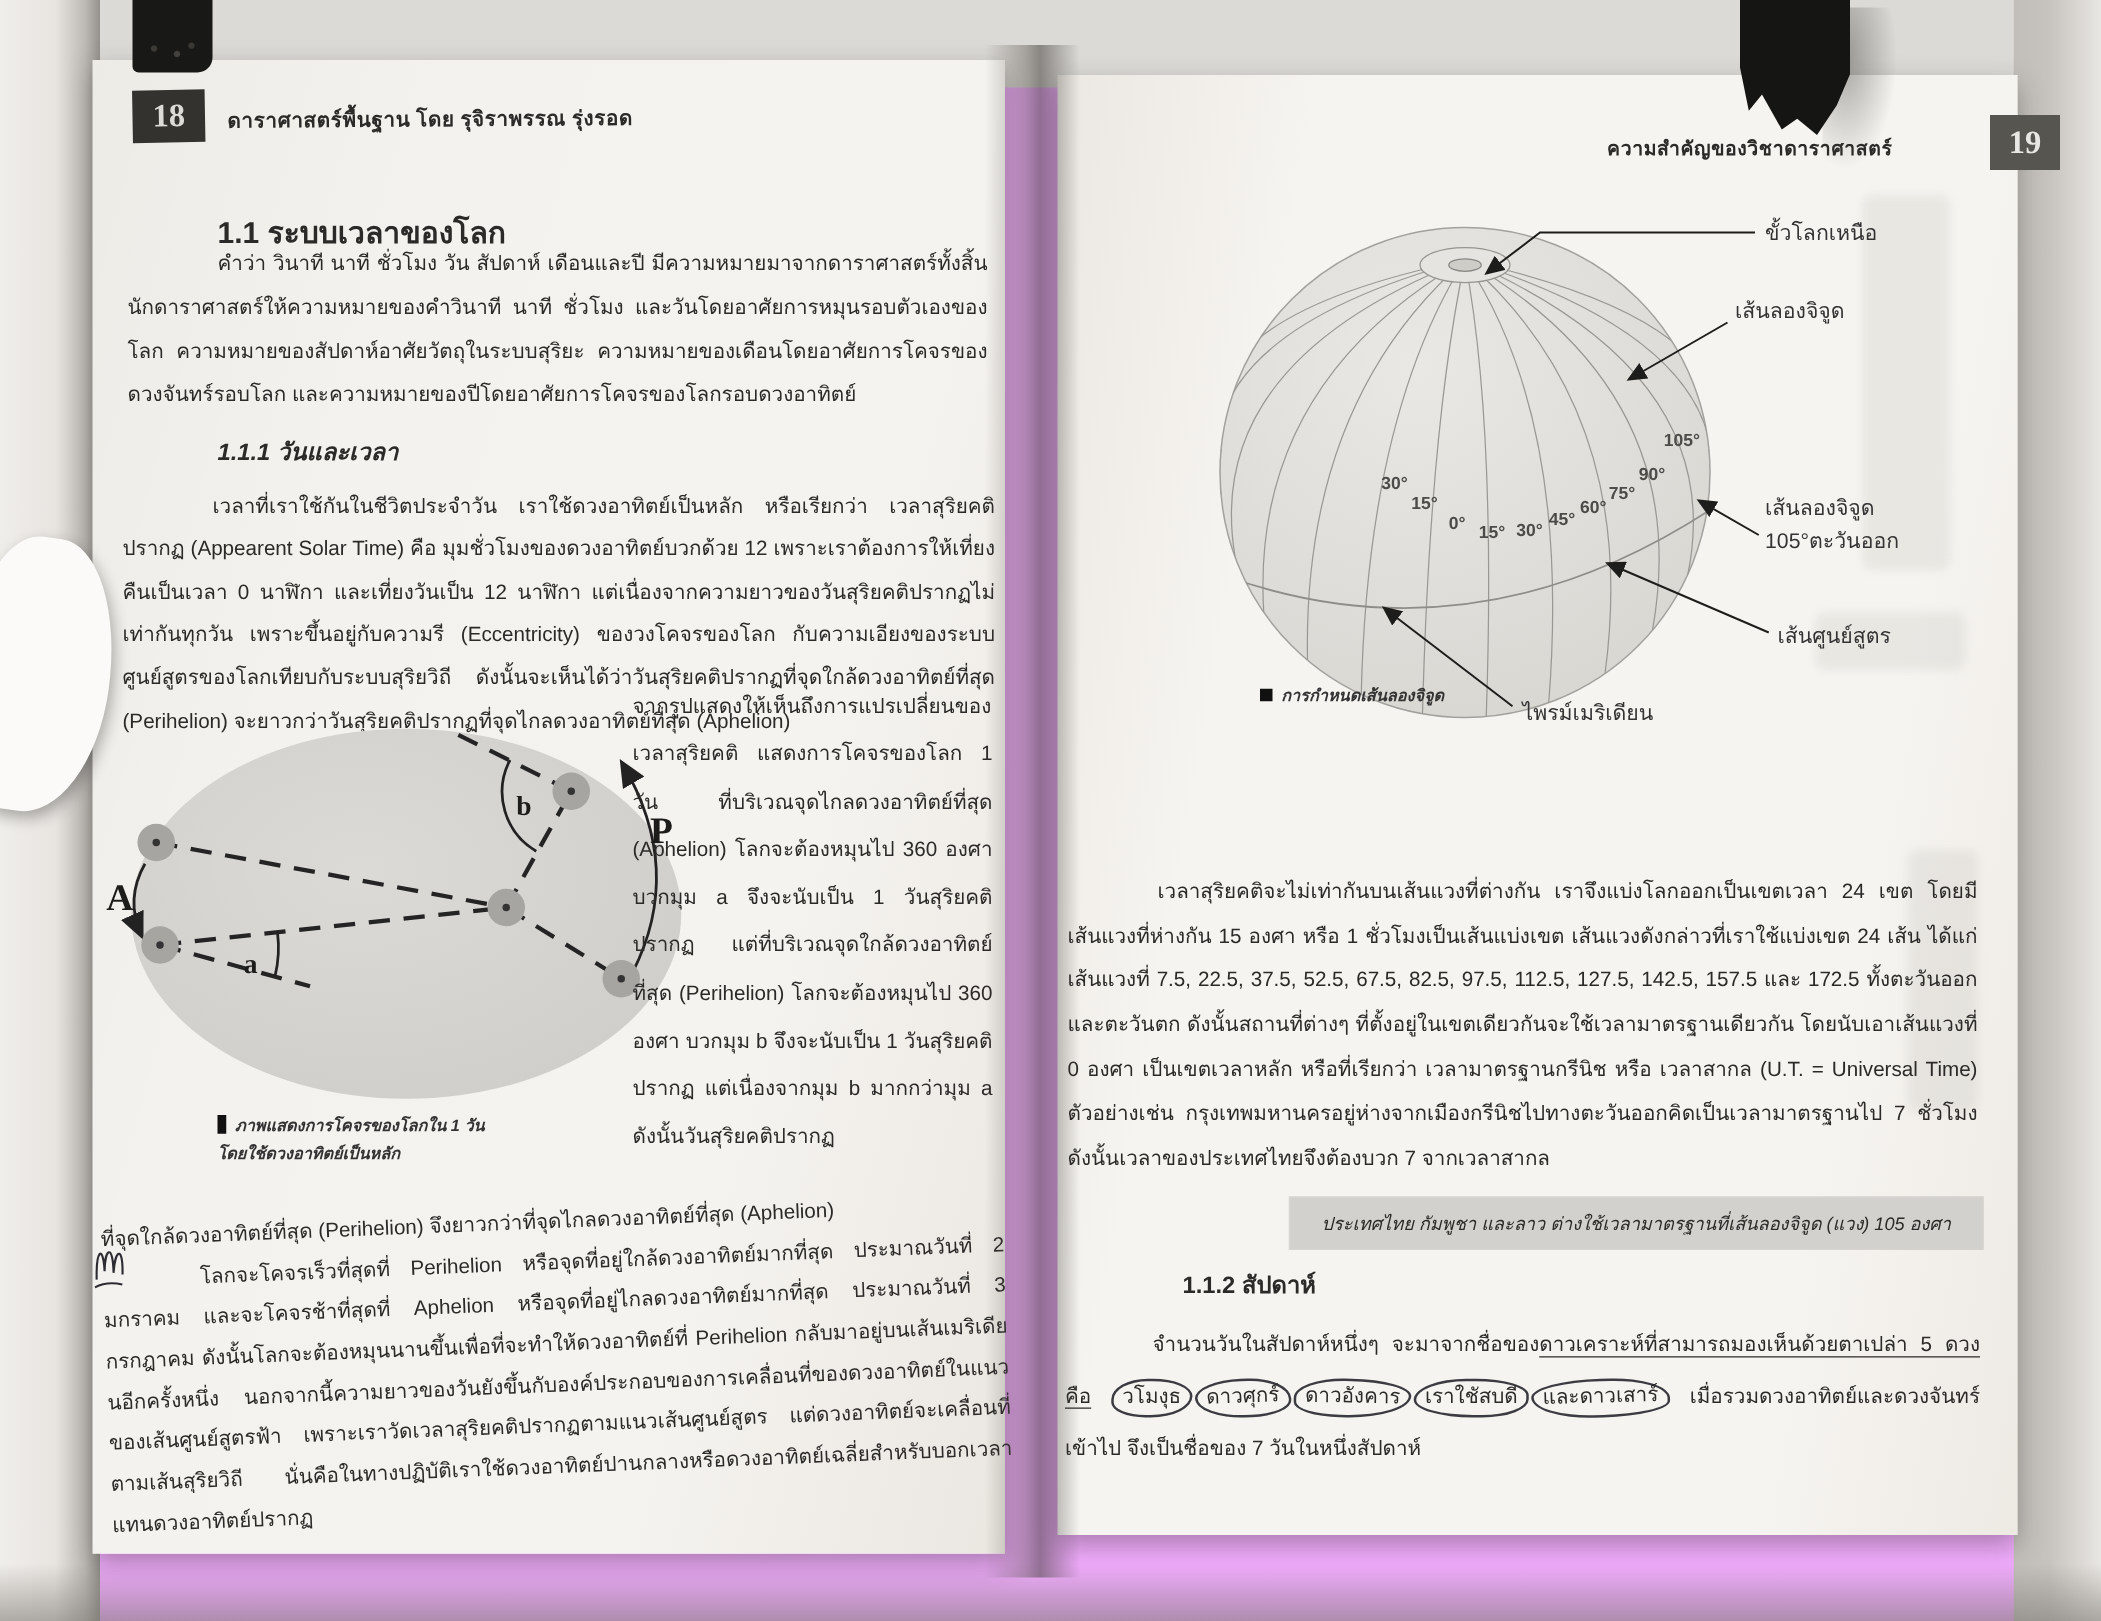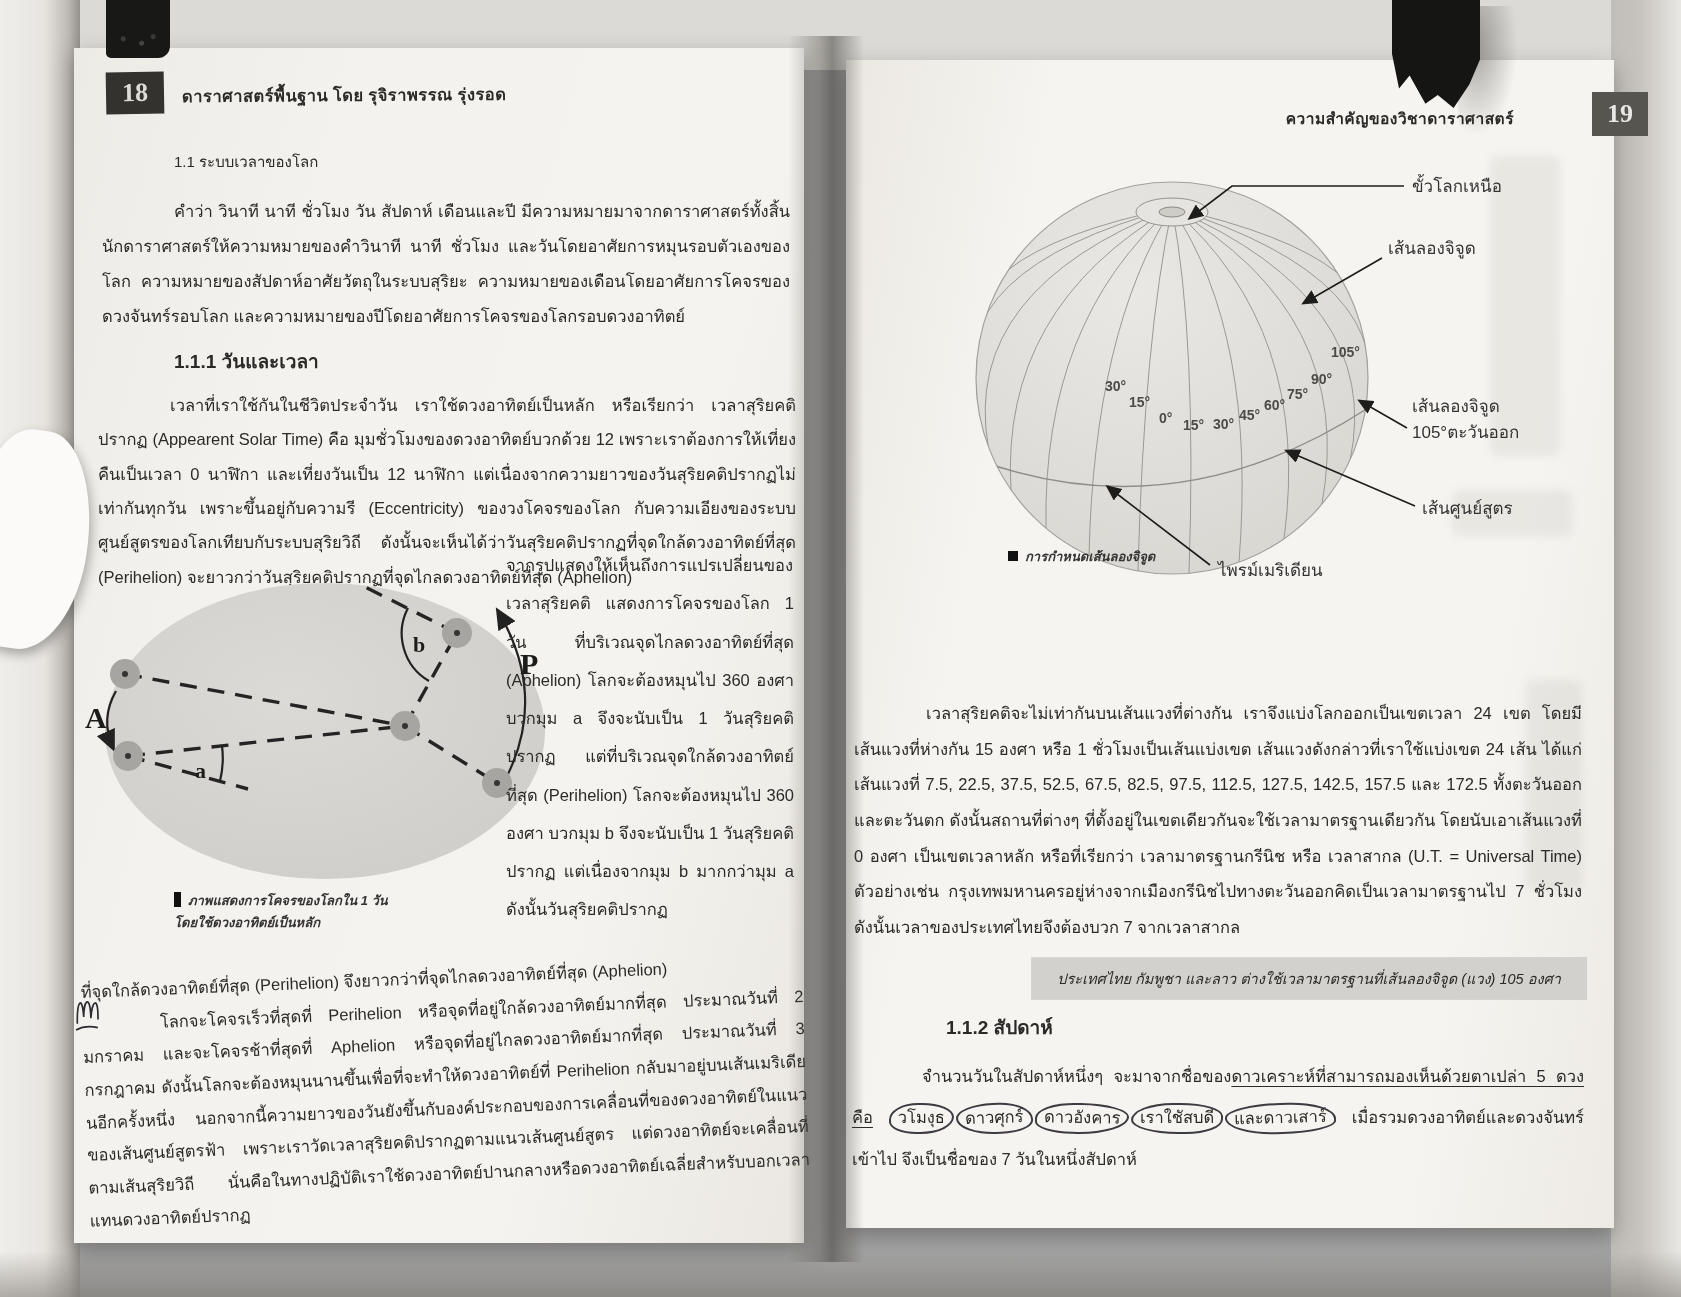--- a/index.html
+++ b/index.html
@@ -1,16 +1,16 @@
 <!DOCTYPE html>
 <html><head>
 <meta charset="utf-8">
 <style>
   html,body{margin:0;padding:0;}
-  .book{position:relative;width:1681px;height:1297px;background:#a3a3a3;overflow:hidden;
+  .book{position:relative;width:1681px;height:1297px;background:#f0abfc;overflow:hidden;
         font-family:"Liberation Sans",sans-serif;color:#2b2a28;}
   .bg-top{position:absolute;left:0;top:0;width:100%;height:70px;background:#dcdad6;z-index:0;}
   .bg-left-strip{position:absolute;left:0;top:0;width:80px;height:100%;z-index:0;
         background:linear-gradient(90deg,#f0eeea 0%,#e8e5e1 55%,#bdbab5 85%,#94918c 100%);}
   .bg-right-strip{position:absolute;right:0;top:0;width:70px;height:100%;z-index:0;
         background:linear-gradient(270deg,#e9e7e3 0%,#c6c3be 60%,#c2bfba 100%);}
   .shadow-bottom{position:absolute;left:0;bottom:0;width:100%;height:46px;z-index:3;
         background:linear-gradient(0deg,rgba(120,116,110,.55),rgba(120,116,110,0));}
 
   .page{position:absolute;z-index:1;box-shadow:0 8px 20px rgba(40,38,35,.35);}
@@ -36,26 +36,26 @@
 
   .abs{position:absolute;}
   .pagenum{display:flex;align-items:center;justify-content:center;
         font-family:"Liberation Serif",serif;font-weight:bold;font-size:26px;}
   .lp-pagenum{left:32px;top:24px;width:58px;height:42px;background:#33322f;color:#dcdbd7;transform:rotate(-1deg);}
   .rp-pagenum{left:712px;top:32px;width:56px;height:44px;background:#57554f;color:#e8e7e3;margin-left:34px;}
   .running{font-family:"Liberation Serif",serif;font-weight:bold;font-size:16.5px;letter-spacing:.5px;}
   .lp-header{left:108px;top:34px;transform:rotate(-.4deg);}
   .rp-header{right:100px;top:46px;}
 
-  .h1{font-size:15px;font-weight:normal;}
+  .h1{font-size:24px;font-weight:bold;margin-top:16px;}
   .h2{font-size:19px;font-weight:bold;}
   .para{font-size:16.5px;line-height:2.12;text-align:justify;text-indent:72px;}
   .lp-s11{left:100px;top:102px;}
   .lp-p1{left:28px;top:146px;width:688px;}
-  .lp-s111{left:100px;top:298px;}
+  .lp-s111{left:100px;top:298px;font-style:italic;}
   .lp-p2{left:24px;top:340px;width:698px;line-height:2.08;}
   .lp-fig{left:6px;top:508px;width:480px;height:340px;}
   .figcap{font-size:13px;font-style:italic;font-weight:600;line-height:1.7;color:#333;}
   .lp-figcap{left:100px;top:842px;width:280px;}
   .capbar{display:inline-block;width:7px;height:15px;background:#111;margin-right:7px;vertical-align:-2px;}
   .capsq{display:inline-block;width:10px;height:10px;background:#111;margin-right:7px;}
   .lp-side{left:432px;top:498px;width:288px;font-size:16.5px;line-height:2.32;text-align:justify;}
   .lp-bottom{left:6px;top:928px;width:722px;font-size:16.5px;line-height:1.98;text-align:justify;
         transform:rotate(-2.3deg);transform-origin:0 0;}
   .lp-bottom p{margin:0;}

